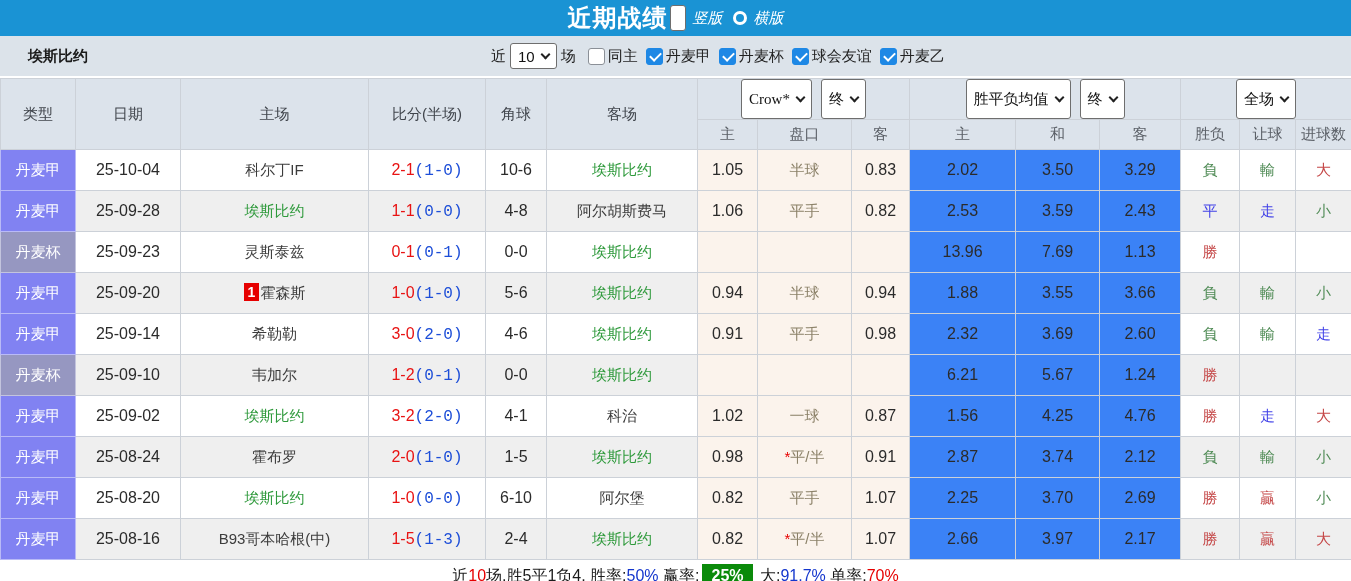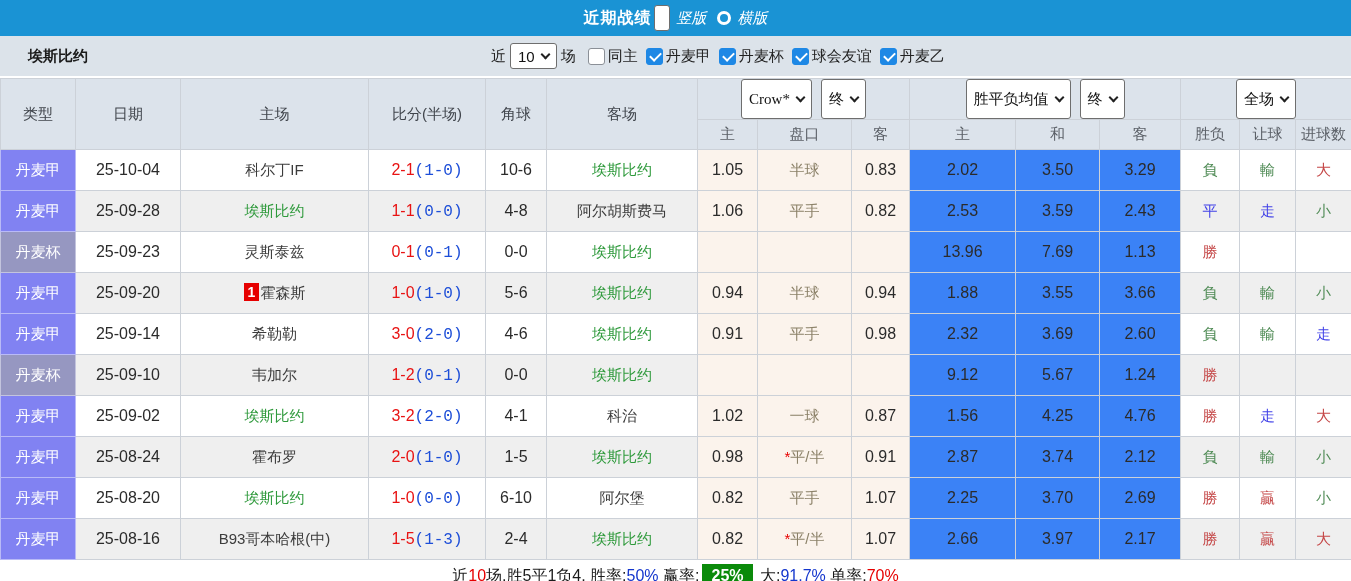--- a/index.html
+++ b/index.html
@@ -7,21 +7,21 @@
   body {
     width:1351px; height:581px; overflow:hidden;
     font-family:"Liberation Sans","DejaVu Sans",sans-serif;
     -webkit-font-smoothing:antialiased;
   }
   
   .titlebar {
     height:36px; background:#1a93d4; color:#fff;
     display:flex; align-items:center; justify-content:center;
   }
-  .title { font-size:16px; font-weight:bold; letter-spacing:1px; }
+  .title { font-size:24px; font-weight:bold; letter-spacing:1px; }
   .radio-group { display:inline-flex; align-items:center;font-style:italic; }
   .radio-item { display:inline-flex; align-items:center; gap:7px; margin-left:10px; cursor:pointer; }
   .radio-item:first-child { margin-left:2px; }
   .radio { width:14px; height:14px; border-radius:50%; display:inline-block; }
   .radio.sel { background:#fff; }
   .radio:not(.sel){ border:3px solid #fff; background:transparent; }
   .radio-item .rlabel { font-size:15px; }
   
   .filterbar {
     height:42px; background:#dce3ea; position:relative;
@@ -303,21 +303,21 @@
       <tr>
     <td class="lg bei">丹麦杯</td>
     <td>25-09-10</td>
     <td><span class="team">韦加尔</span></td>
     <td><span class="score-main">1-2</span><span class="score-half">(0-1)</span></td>
     <td>0-0</td>
     <td><span class="team green">埃斯比约</span></td>
     <td class="crow-bg"></td>
     <td class="crow-bg"><span class="pan"></span></td>
     <td class="crow-bg"></td>
-    <td class="avg-bg">9.12</td>
+    <td class="avg-bg">6.21</td>
     <td class="avg-bg">5.67</td>
     <td class="avg-bg">1.24</td>
     <td class="resx c-red">勝</td>
     <td class="resx"></td>
     <td class="resx"></td>
   </tr>
       <tr>
     <td class="lg jia">丹麦甲</td>
     <td>25-09-02</td>
     <td><span class="team green">埃斯比约</span></td>

